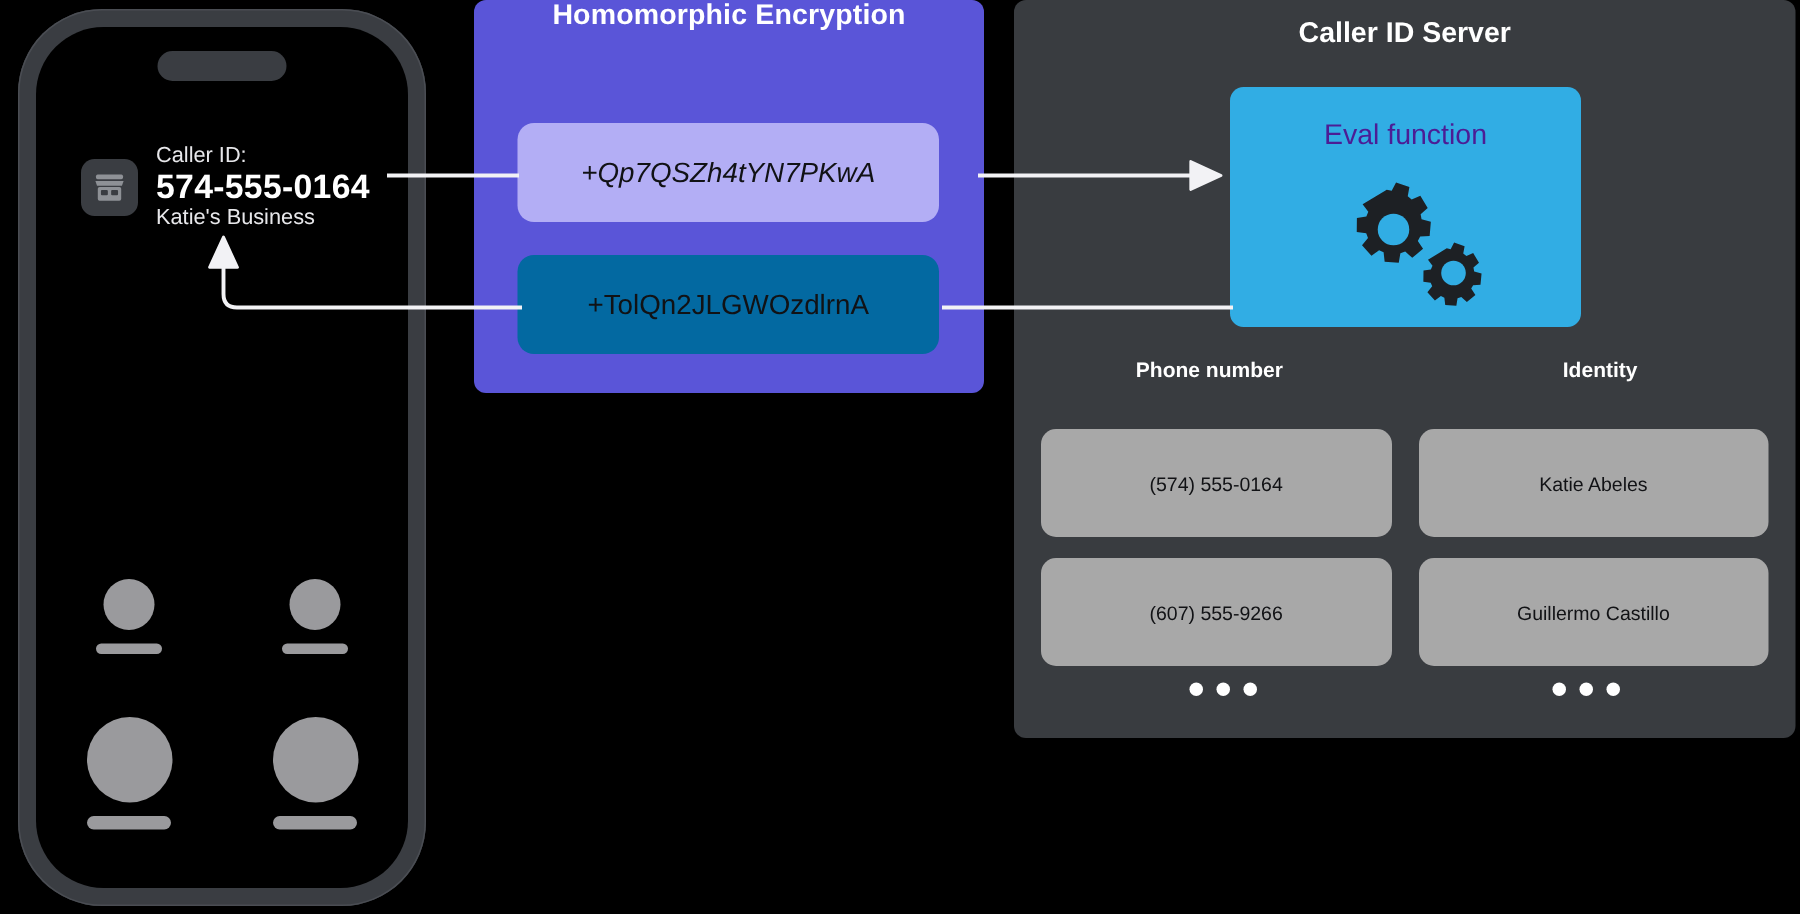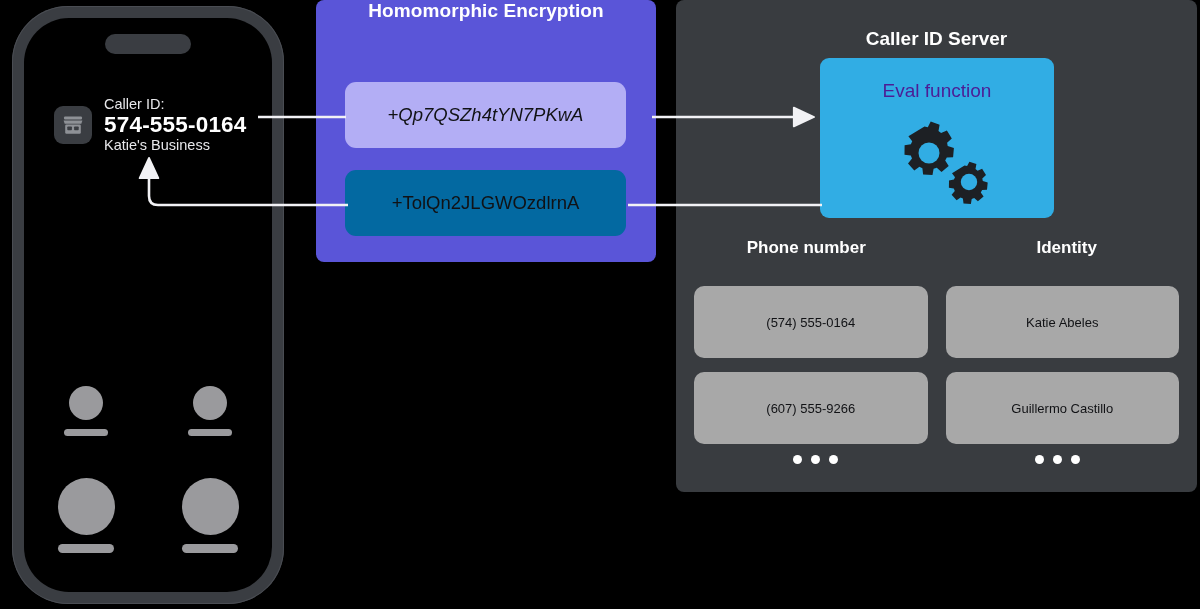--- a/index.html
+++ b/index.html
@@ -79,42 +79,42 @@
   }
   .cipher.one { top: 82px; background: #b3aef5; font-style: italic; }
   .cipher.two { top: 170px; background: #0369a1; }
 
   
   .server-panel {
     position: absolute; left: 676px; top: 0px;
     width: 521px; height: 492px;
     background: #393c40;
     border-radius: 8px;
-    padding-top: 28px;
+    padding-top: 12px;
   }
   .server-title {
     color: #ffffff; font-size: 19px; font-weight: 700; text-align: center;
   }
   .eval-box {
     position: absolute; left: 144px; top: 58px;
     width: 234px; height: 160px;
     background: #31ade4; border-radius: 9px;
   }
   .eval-label {
     position: absolute; left: 0; right: 0; top: 22px;
     text-align: center; color: #4c1d95; font-size: 19px;
   }
   .gears { position: absolute; left: 0; right: 0; top: 58px; display: flex; justify-content: center; }
 
   .table-head {
     position: absolute; top: 238px; left: 0; right: 0;
     display: grid; grid-template-columns: 1fr 1fr;
   }
   .th {
-    color: #ffffff; font-size: 17px; font-weight: 700; text-align: center;
+    color: #ffffff; font-size: 14px; font-weight: 700; text-align: center;
   }
   .table-body {
     position: absolute; top: 286px; left: 18px; right: 18px;
     display: grid; grid-template-columns: 1fr 1fr;
     column-gap: 18px; row-gap: 14px;
   }
   .cell {
     height: 72px; border-radius: 10px;
     background: #a8a8a8;
     display: flex; align-items: center; justify-content: center;

